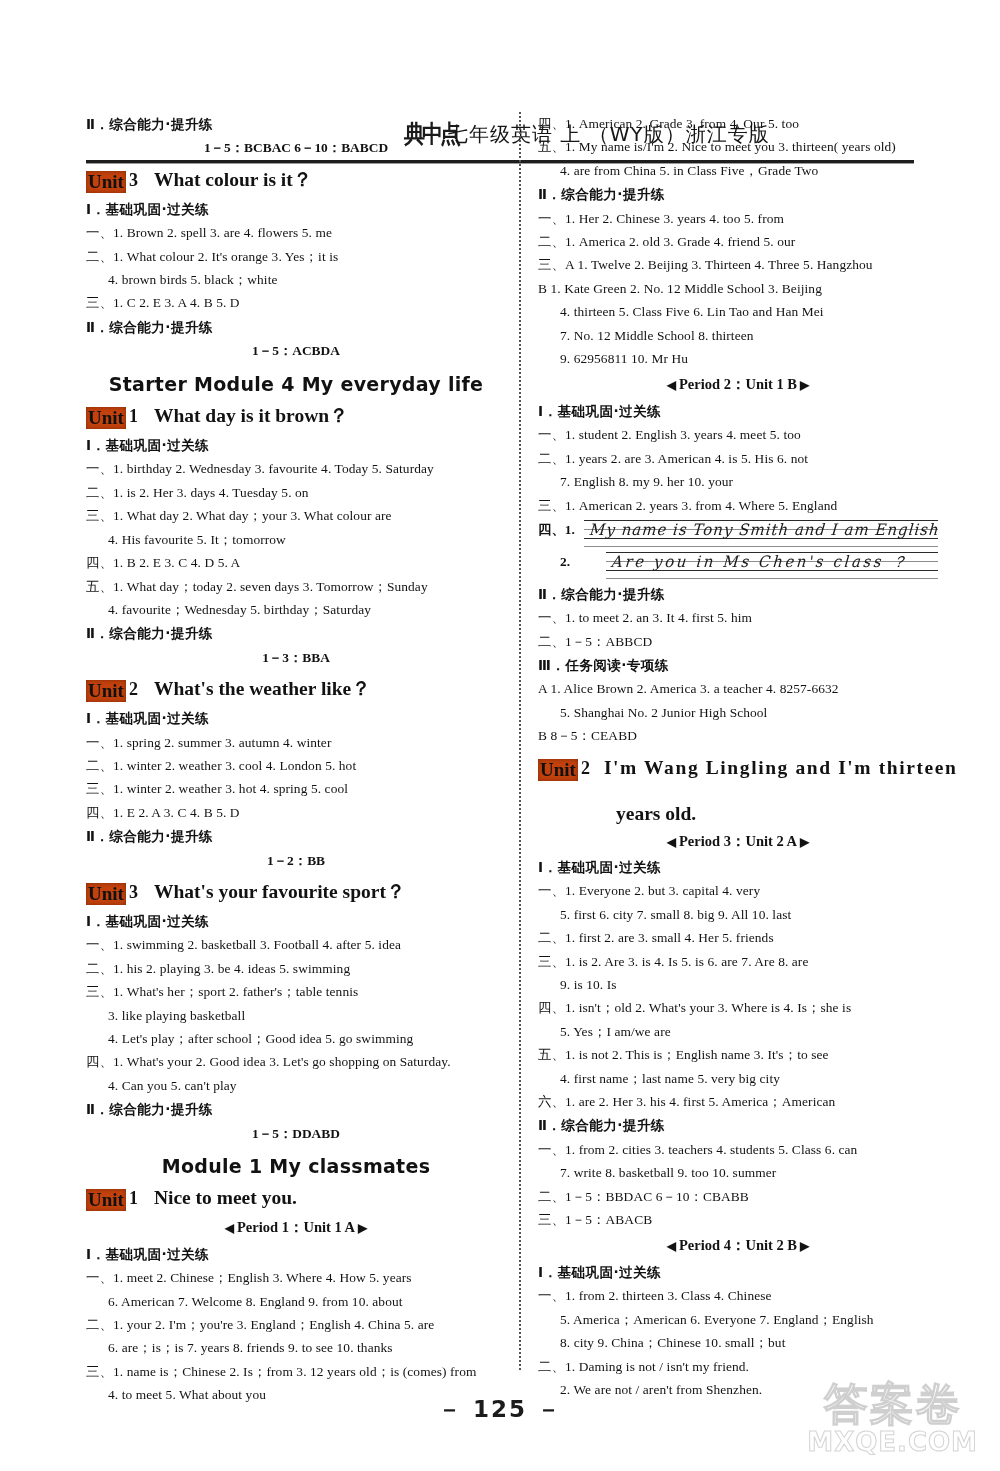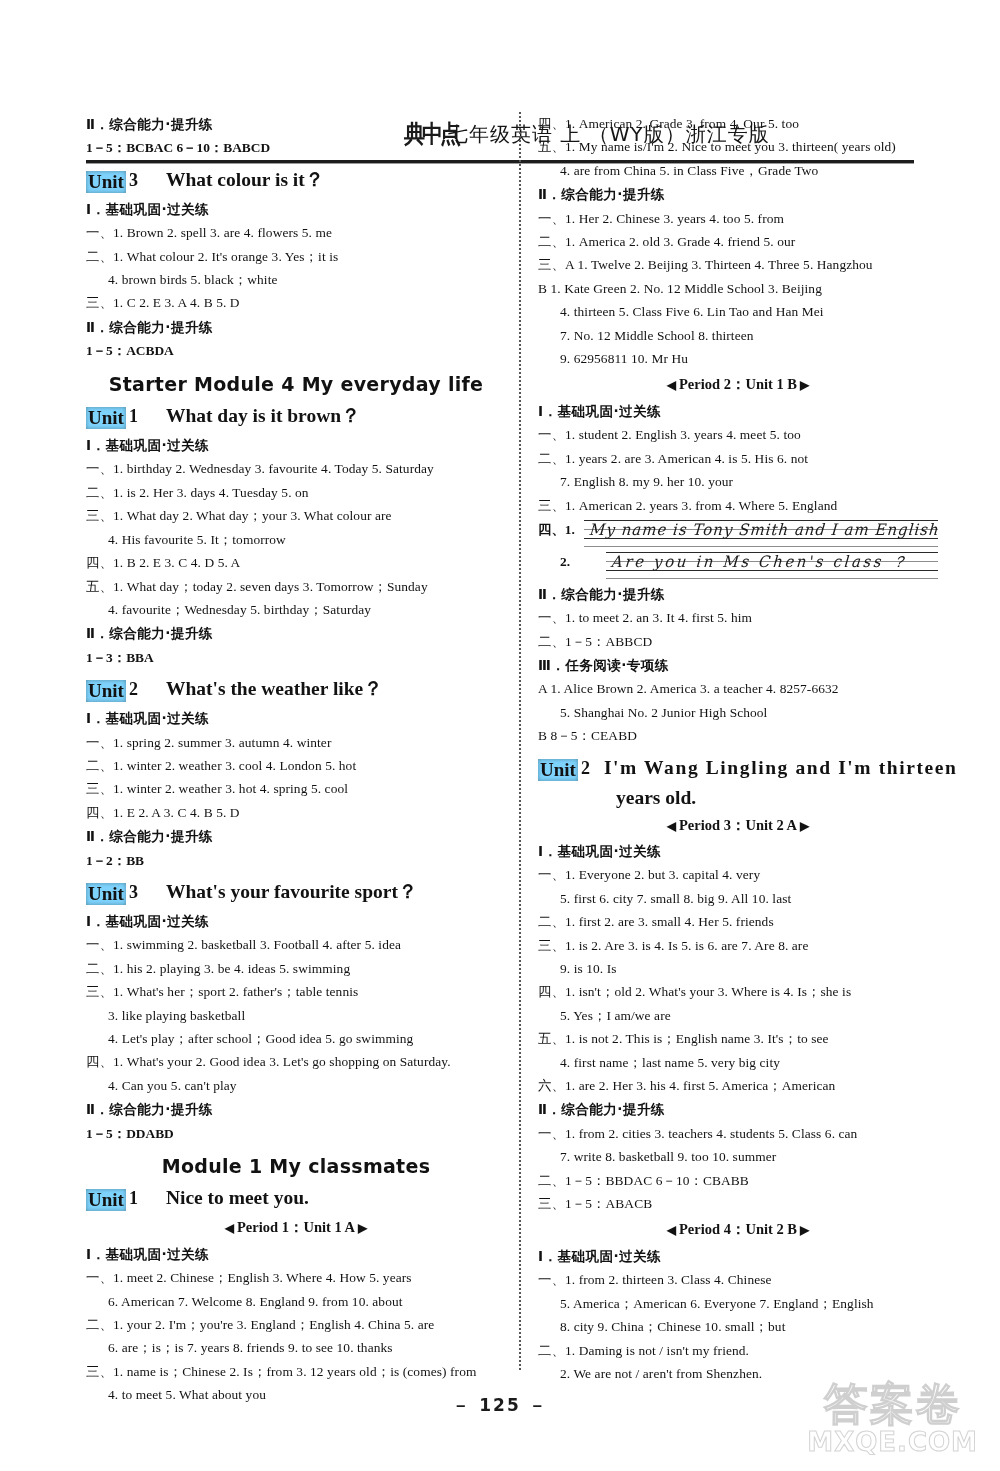--- a/index.html
+++ b/index.html
@@ -60,52 +60,53 @@
     font-family:"DejaVu Sans",sans-serif;
     font-weight:bold;font-size:13.6px;
     letter-spacing:.4px;
     margin-top:1px;
     white-space:nowrap;
   }
   .ansline{
     font-family:"Liberation Serif",serif;
     font-size:13.4px;font-weight:bold;
     white-space:nowrap;
+    text-align:center;
   }
   
   .unit-head{
     margin:7px 0 3px 0;
     white-space:nowrap;
     line-height:26px;
   }
   .unit-box{
     display:inline-block;
-    background:#7dd3fc;
+    background:#c2410c;
     color:#111;
     font-family:"Liberation Serif",serif;
     font-weight:bold;font-size:19px;
     padding:0 2px;
     line-height:22px;
     vertical-align:-2px;
     box-shadow:inset 0 0 4px rgba(0,0,0,.35);
   }
   .unit-no{
     font-family:"Liberation Serif",serif;
     font-weight:bold;font-size:18px;margin-left:3px;
   }
   .unit-title{
     font-family:"Liberation Serif",serif;
     font-weight:bold;font-size:19.5px;
-    margin-left:28px;
+    margin-left:16px;
   }
   .unit-title2{
     display:block;
     font-family:"Liberation Serif",serif;
     font-weight:bold;font-size:19.5px;
-    margin-left:78px;margin-top:2px;
+    margin-left:78px;margin-top:18px;
   }
   .unit-head.wide .unit-title{margin-left:14px;letter-spacing:1.6px;}
   
   .module-head{
     text-align:center;
     font-family:"DejaVu Sans",sans-serif;
     font-weight:bold;font-size:19px;
     letter-spacing:.3px;
     margin:10px 0 4px 0;
     white-space:nowrap;
@@ -148,21 +149,21 @@
     color:#1a1a1a;
     transform:skewX(-6deg) scaleY(1.05);
     white-space:nowrap;
   }
   .hw-text.sp{letter-spacing:2.6px;}
   
   .page-no{
     position:absolute;left:0;right:0;top:1394px;
     text-align:center;
     font-family:"DejaVu Sans",sans-serif;
-    font-weight:bold;font-size:17px;
+    font-weight:bold;font-size:23px;
     letter-spacing:2px;
     color:#1b1b1b;
   }
   .watermark{
     position:absolute;right:22px;top:1380px;
     text-align:center;
     color:#d2d2d2;
     pointer-events:none;
   }
   .wm-cn{

